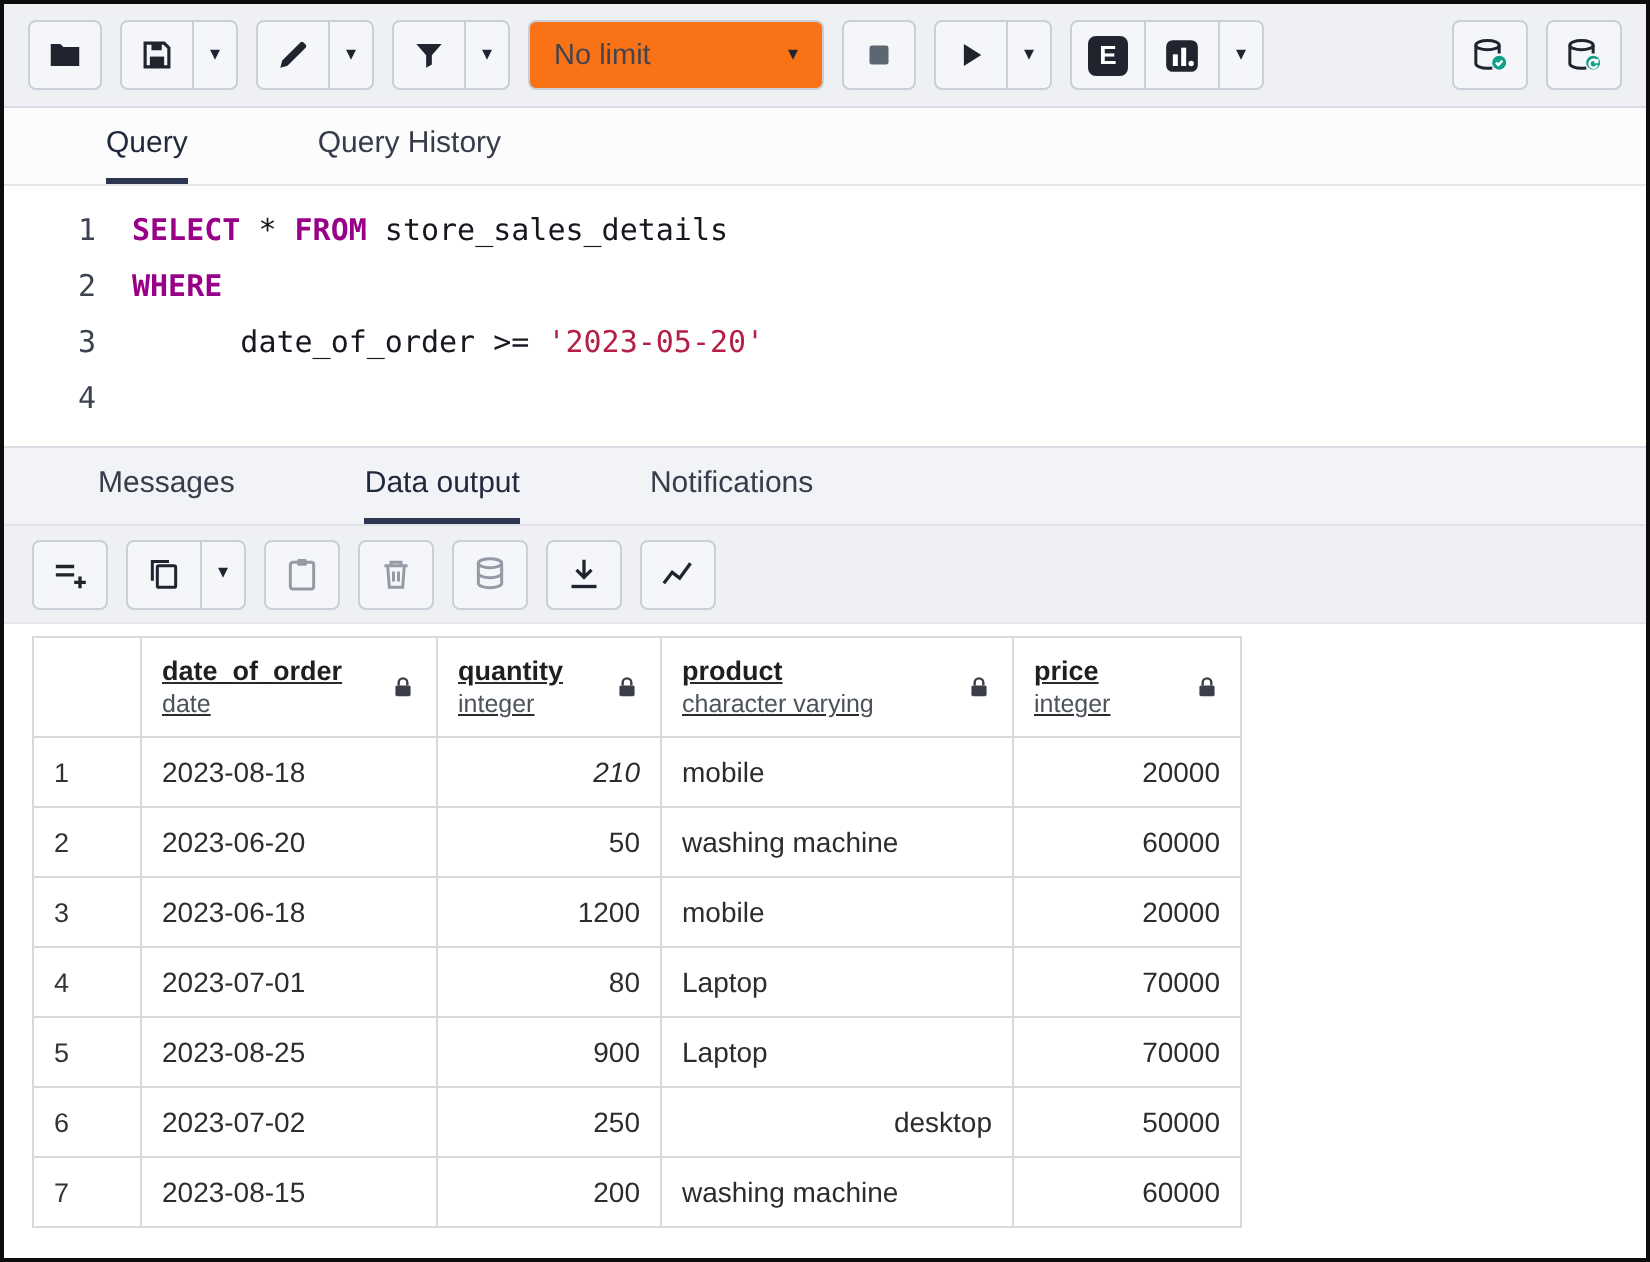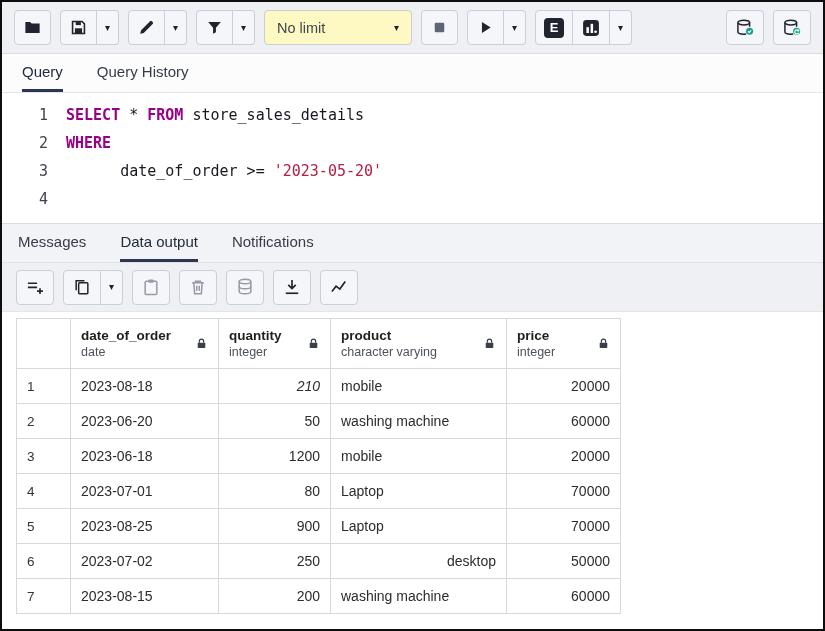--- a/index.html
+++ b/index.html
@@ -13,31 +13,31 @@
   .tbtn{height:35px;min-width:37px;display:flex;align-items:center;justify-content:center;
         background:#f5f6f9;border:1px solid #c9cfd8;cursor:pointer;padding:0 8px;box-sizing:border-box;}
   .btn-group .tbtn + .tbtn{border-left:0;}
   .btn-group .tbtn:first-child{border-top-left-radius:4px;border-bottom-left-radius:4px;}
   .btn-group .tbtn:last-child{border-top-right-radius:4px;border-bottom-right-radius:4px;}
   .caret{font-size:10px;color:#1f2430;line-height:1;}
   .caret-btn{min-width:22px;padding:0 5px;}
   .icon18{width:19px;height:19px;display:block;}
   .icon20{width:20px;height:20px;display:block;}
   .limit-select{display:flex;align-items:center;justify-content:space-between;width:148px;height:35px;
-                box-sizing:border-box;padding:16px 12px;background:#fef9c3;border:1px solid #c9cfd8;
+                box-sizing:border-box;padding:16px 12px;background:#f97316;border:1px solid #c9cfd8;
                 border-radius:4px;cursor:pointer;color:#3f4551;font-size:14.5px;}
   .spacer{margin-left:auto;display:flex;gap:9px;}
   .ebox{width:20px;height:20px;border-radius:4px;background:#20242e;color:#fff;font-weight:bold;
         font-size:13px;display:flex;align-items:center;justify-content:center;}
 
   
   .q-tabs{display:flex;gap:34px;padding:0 20px;background:#fcfcfd;border-bottom:1px solid #e4e6eb;
           height:38px;flex:none;}
   .tab{display:flex;align-items:center;font-size:15px;color:#363c49;border-bottom:3px solid transparent;
-       cursor:pointer;box-sizing:border-box;}
+       cursor:pointer;box-sizing:border-box;margin-left:31px;}
   .tab.active{color:#21293c;border-bottom-color:#2c3651;}
   .out-tabs{display:flex;gap:34px;padding:0 16px;background:#f2f3f6;border-top:1px solid #d9dce3;
             height:38px;flex:none;}
 
   
   .editor{background:#fff;padding:8px 0 10px;flex:none;cursor:text;}
   .code-line{display:flex;font-family:"DejaVu Sans Mono","Liberation Mono",monospace;font-size:15px;line-height:28px;}
   .gutter{width:46px;flex:none;text-align:right;padding-right:18px;color:#3c4250;}
   .code-text{white-space:pre;color:#15181f;}
   .tok-keyword{color:#990088;font-weight:bold;}
@@ -47,21 +47,21 @@
   
   .r-toolbar{display:flex;align-items:center;gap:9px;padding:7px 14px;background:#eef0f4;
              border-top:1px solid #e0e2e8;border-bottom:1px solid #e3e5ea;height:50px;
              box-sizing:border-box;flex:none;}
 
   
   .grid-wrap{flex:1;background:#fff;padding:6px 0 0 14px;overflow:hidden;}
   table.grid{border-collapse:collapse;table-layout:fixed;font-size:14px;color:#2c2c2c;}
   .grid th,.grid td{border:1px solid #d9d9d9;padding:0 10px;height:35px;box-sizing:border-box;
                     overflow:hidden;white-space:nowrap;background:#fff;}
-  .grid th{height:50px;text-align:left;font-weight:bold;vertical-align:middle;}
+  .grid th{height:50px;text-align:left;font-weight:bold;vertical-align:middle;text-decoration:underline;}
   .rownum{color:#333;font-size:13.5px;}
   .th-inner{display:flex;align-items:center;justify-content:space-between;gap:6px;}
   .th-text{display:flex;flex-direction:column;line-height:1.3;}
   .th-name{font-weight:bold;font-size:13.5px;color:#1f1f1f;}
   .th-type{font-weight:normal;font-size:12.5px;color:#4c525c;}
   .lock{width:13px;height:13px;flex:none;}
 </style>
 </head>
 <body>
 

